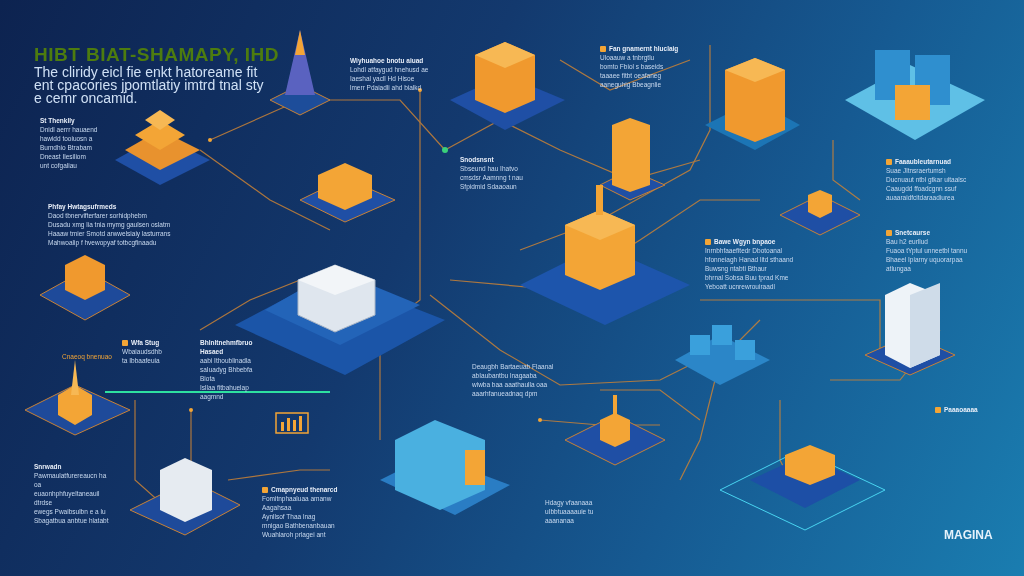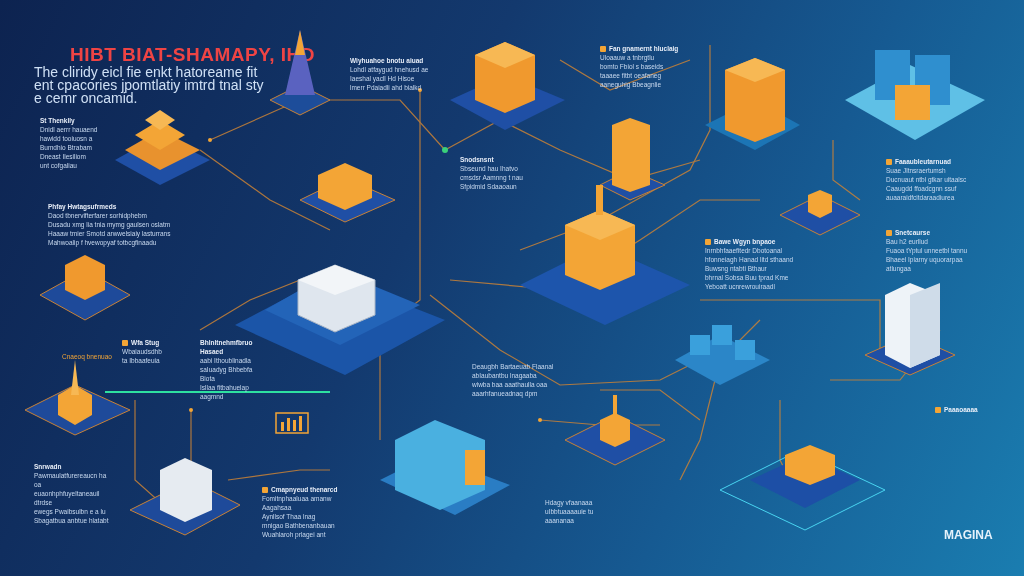--- a/index.html
+++ b/index.html
@@ -1,20 +1,20 @@
 <!DOCTYPE html>
 <html><head>
 <meta charset="utf-8">
 <style>
   html,body{margin:0;padding:0;}
   body{width:1024px;height:576px;overflow:hidden;position:relative;
     font-family:"Liberation Sans",sans-serif;
     background:linear-gradient(115deg,#0d2350 0%,#13396e 40%,#165a92 70%,#1a7db0 100%);}
   .abs{position:absolute;}
-  .title{left:34px;top:44px;font-size:19px;font-weight:bold;color:#ef4444;letter-spacing:0.5px;margin-left:36px;}
+  .title{left:34px;top:44px;font-size:19px;font-weight:bold;color:#4d7c0f;letter-spacing:0.5px;}
   .subtitle{left:34px;top:66px;font-size:14px;color:#cfe0f5;line-height:13px;width:230px;}
   .txt{font-size:6.5px;line-height:9px;color:#c9daf0;}
   .txt .h{color:#e8eef8;font-weight:bold;}
   .dot{display:inline-block;width:6px;height:6px;background:#f3a536;border-radius:1px;margin-right:3px;vertical-align:middle;}
   .wm{left:944px;top:528px;font-size:12px;font-weight:bold;color:#e6f2fb;}
   svg.lines{position:absolute;left:0;top:0;}
   .plat{position:absolute;}
 </style>
 </head>
 <body>

